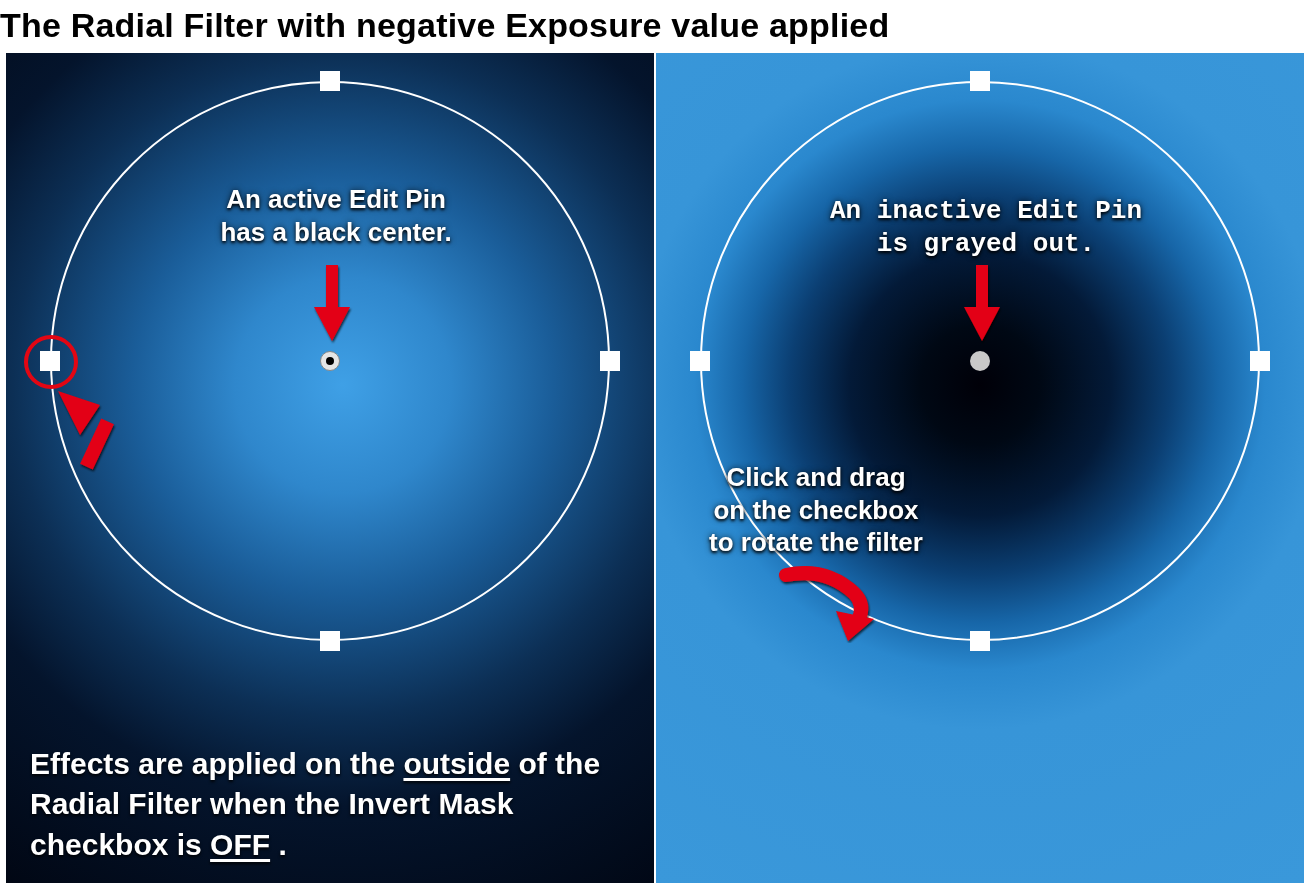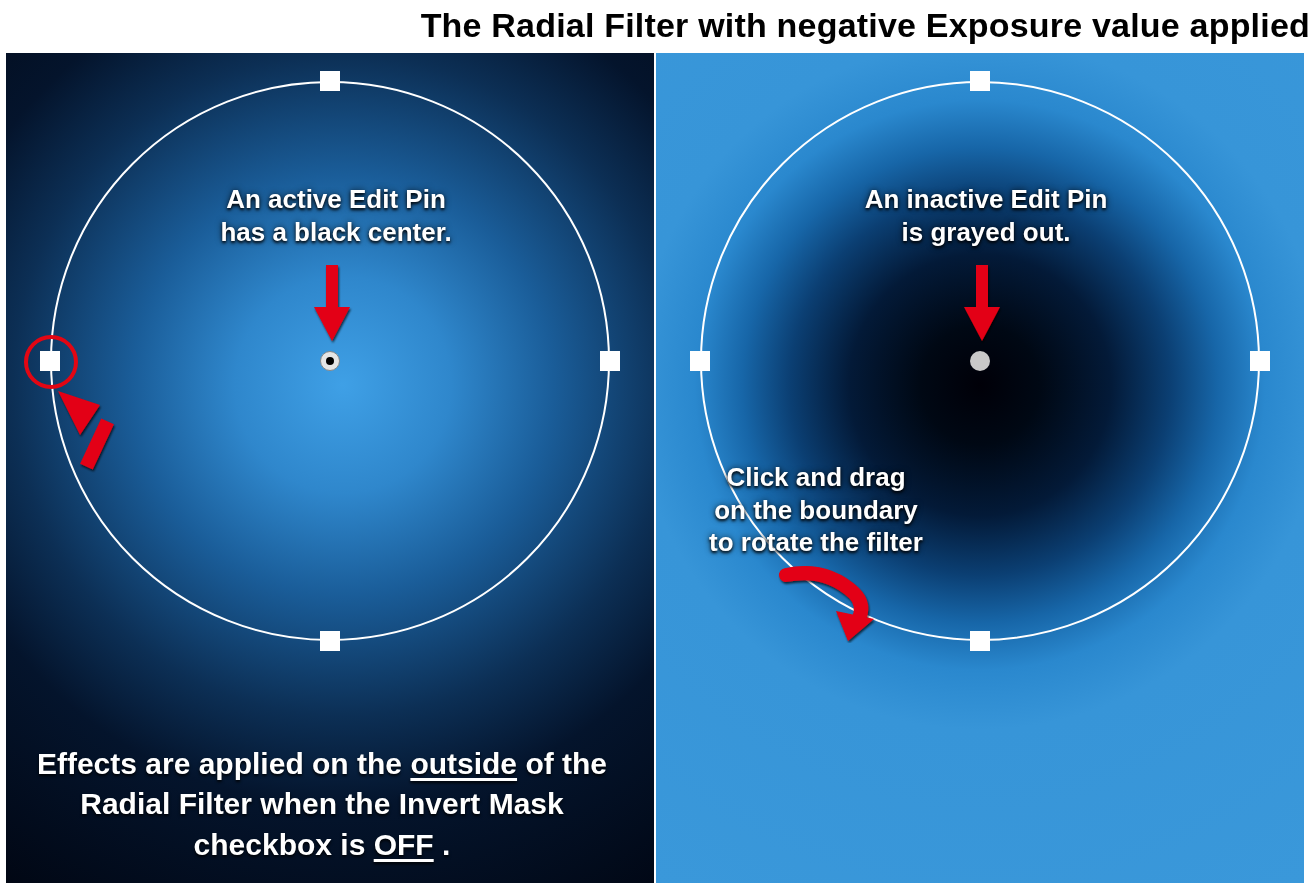--- a/index.html
+++ b/index.html
@@ -15,21 +15,21 @@
     height: 889px;
     background: #fff;
     display: flex;
     flex-direction: column;
   }
   .title-bar {
     background: #fff;
     color: #000;
     font-weight: 700;
     font-size: 34px;
-    text-align: right;
+    text-align: left;
     padding: 6px 0 8px 0;
     letter-spacing: 0.2px;
   }
   .panels {
     flex: 1;
     display: flex;
     gap: 2px;
     background: #fff;
     padding: 0 6px 6px 6px;
   }
@@ -106,21 +106,20 @@
     white-space: pre-line;
   }
   .caption {
     position: absolute;
     left: 0; right: 16px;
     bottom: 18px;
     color: #fff;
     font-weight: 700;
     font-size: 30px;
     line-height: 1.35;
-    text-align: center;
     text-shadow: 0 2px 3px rgba(0,0,0,0.9);
     padding: 0 24px;
   }
   .u { text-decoration: underline; text-underline-offset: 4px; }
   .red-arrow { position: absolute; }
   .red-circle {
     position: absolute;
     border: 4px solid #e30613;
     border-radius: 50%;
   }
@@ -184,32 +183,32 @@
 
       <div class="circle" style="left:44px; top:28px; width:560px; height:560px;"></div>
 
       <div class="handle" style="left:324px; top:28px;"></div>
       <div class="handle" style="left:604px; top:308px;"></div>
       <div class="handle" style="left:324px; top:588px;"></div>
       <div class="handle" style="left:44px;  top:308px;"></div>
 
       <div class="pin-inactive" style="left:324px; top:308px;"></div>
 
-      <div class="label" style="left:170px; top:130px; width:320px;">An inactive Edit Pin
+      <div class="label" style="left:170px; top:142px; width:320px;font-family:Liberation Mono, monospace;">An inactive Edit Pin
 is grayed out.</div>
 
       <svg class="red-arrow" style="left:304px; top:208px;" width="44" height="86">
         <g filter="url(#ds1)">
           <rect x="16" y="4" width="12" height="46" fill="#e30613"></rect>
           <polygon points="4,46 40,46 22,80" fill="#e30613"></polygon>
         </g>
       </svg>
 
       <div class="label" style="left:20px; top:408px; width:280px;">Click and drag
-on the boundary
+on the checkbox
 to rotate the filter</div>
 
       <svg class="red-arrow" style="left:110px; top:510px;" width="110" height="80">
         <g filter="url(#ds1)">
           <path d="M 20 12 Q 60 4 88 30 Q 100 42 92 58" fill="none" stroke="#e30613" stroke-width="14" stroke-linecap="round"></path>
           <polygon points="70,48 108,56 82,78" fill="#e30613"></polygon>
         </g>
       </svg>
 
     </div>

